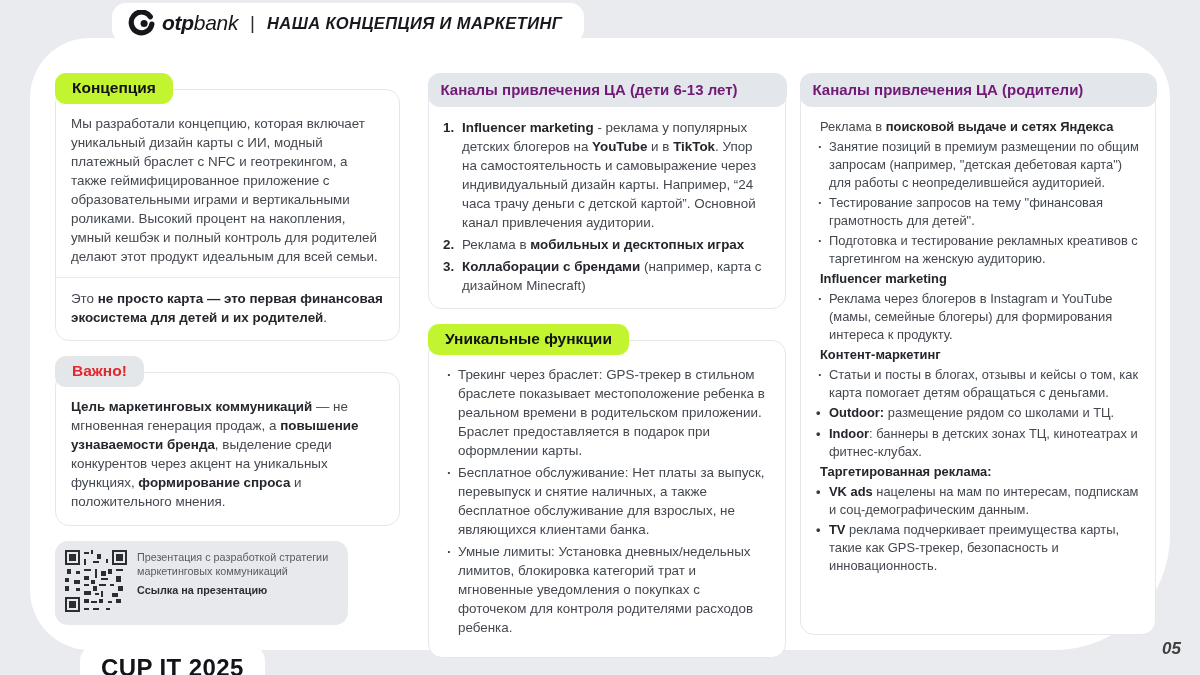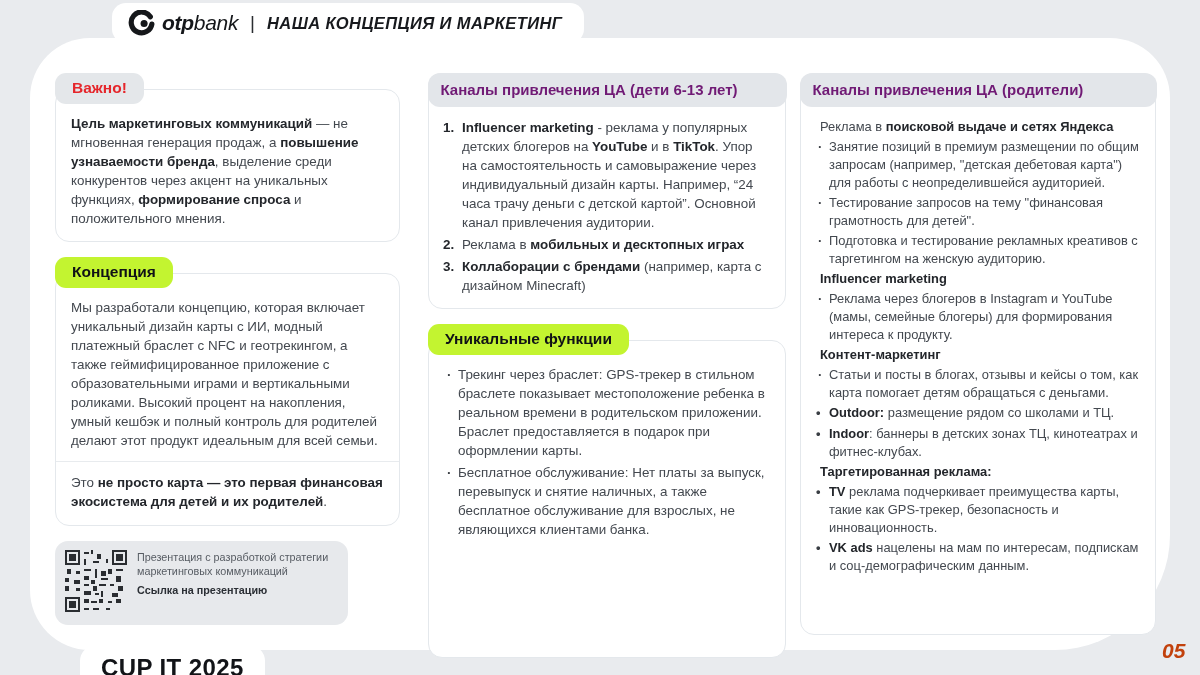--- a/index.html
+++ b/index.html
@@ -124,22 +124,22 @@
     background: #fff;
     border-radius: 16px;
     padding: 9px 21px 11px;
     font-size: 24px; font-weight: 800; letter-spacing: 0.4px;
     color: #121418;
     z-index: 4;
   }
   .pagenum {
     position: absolute;
     left: 1162px; top: 639px;
-    font-size: 21px; font-weight: 800; font-style: italic;
-    color: #c2410c;
+    font-size: 17px; font-weight: 800; font-style: italic;
+    color: #404040;
   }
 </style>
 </head>
 <body>
 
 <div class="slide">
   <div class="main-card"></div>
 
   <div class="header-pill">
     <span class="logo-mark">
@@ -148,32 +148,32 @@
         <circle cx="15.5" cy="13" r="3.4" fill="#15171a"></circle>
       </svg>
     </span>
     <span class="logo-text"><span class="heavy">otp</span><span class="light">bank</span></span>
     <span class="logo-sep">|</span>
     <span class="header-title">НАША КОНЦЕПЦИЯ И МАРКЕТИНГ</span>
   </div>
 
   <div class="col col1">
     <div class="panel-group">
-      <div class="tab tab-gray">Важно!</div>
-      <div class="panel panel-important">
-        <p class="body-text"><b>Цель маркетинговых коммуникаций</b><span> — не мгновенная генерация продаж, а </span><b>повышение узнаваемости бренда</b><span>, выделение среди конкурентов через акцент на уникальных функциях, </span><b>формирование спроса</b><span> и положительного мнения.</span></p>
-      </div>
-    </div>
-
-    <div class="panel-group">
       <div class="tab tab-green">Концепция</div>
       <div class="panel panel-concept">
         <p class="body-text">Мы разработали концепцию, которая включает уникальный дизайн карты с ИИ, модный платежный браслет с NFC и геотрекингом, а также геймифицированное приложение с образовательными играми и вертикальными роликами. Высокий процент на накопления, умный кешбэк и полный контроль для родителей делают этот продукт идеальным для всей семьи.</p>
         <hr class="divider">
         <p class="body-text"><span>Это </span><b>не просто карта — это первая финансовая экосистема для детей и их родителей</b><span>.</span></p>
+      </div>
+    </div>
+
+    <div class="panel-group">
+      <div class="tab tab-gray">Важно!</div>
+      <div class="panel panel-important">
+        <p class="body-text"><b>Цель маркетинговых коммуникаций</b><span> — не мгновенная генерация продаж, а </span><b>повышение узнаваемости бренда</b><span>, выделение среди конкурентов через акцент на уникальных функциях, </span><b>формирование спроса</b><span> и положительного мнения.</span></p>
       </div>
     </div>
 
     <div class="qr-panel">
       <span class="qr-code">
         <svg width="62" height="62" viewBox="0 0 29 29" shape-rendering="crispEdges" fill="#2a2d31">
           <rect x="0" y="0" width="7" height="7"></rect>
             <rect x="1" y="1" width="5" height="5" fill="#e7e9ec"></rect>
             <rect x="2" y="2" width="3" height="3"></rect>
           <rect x="22" y="0" width="7" height="7"></rect>
@@ -249,20 +249,21 @@
         </div>
       </div>
     </div>
 
     <div class="panel-group">
       <div class="tab tab-green">Уникальные функции</div>
       <div class="panel panel-unique">
         <ul class="bullets">
           <li>Трекинг через браслет: GPS-трекер в стильном браслете показывает местоположение ребенка в реальном времени в родительском приложении. Браслет предоставляется в подарок при оформлении карты.</li>
           <li>Бесплатное обслуживание: Нет платы за выпуск, перевыпуск и снятие наличных, а также бесплатное обслуживание для взрослых, не являющихся клиентами банка.</li>
+          <li>Умные лимиты: Установка дневных/недельных лимитов, блокировка категорий трат и мгновенные уведомления о покупках с фоточеком для контроля родителями расходов ребенка.</li>
         </ul>
       </div>
     </div>
   </div>
 
   <div class="col col3">
     <div class="panel panel-parents">
       <div class="band">Каналы привлечения ЦА (родители)</div>
       <div class="panel-body">
         <div class="section">
@@ -287,22 +288,22 @@
         </div>
         <div class="section">
           <ul class="bullets bold">
             <li><b>Outdoor:</b><span> размещение рядом со школами и ТЦ.</span></li>
             <li><b>Indoor</b><span>: баннеры в детских зонах ТЦ, кинотеатрах и фитнес-клубах.</span></li>
           </ul>
         </div>
         <div class="section">
           <p class="sec-heading"><b>Таргетированная реклама:</b></p>
           <ul class="bullets bold">
+            <li><b>VK ads</b><span> нацелены на мам по интересам, подпискам и соц-демографическим данным.</span></li>
             <li><b>TV</b><span> реклама подчеркивает преимущества карты, такие как GPS-трекер, безопасность и инновационность.</span></li>
-            <li><b>VK ads</b><span> нацелены на мам по интересам, подпискам и соц-демографическим данным.</span></li>
           </ul>
         </div>
       </div>
     </div>
   </div>
 
   <div class="cupit">CUP IT 2025</div>
   <div class="pagenum">05</div>
 </div>
 

